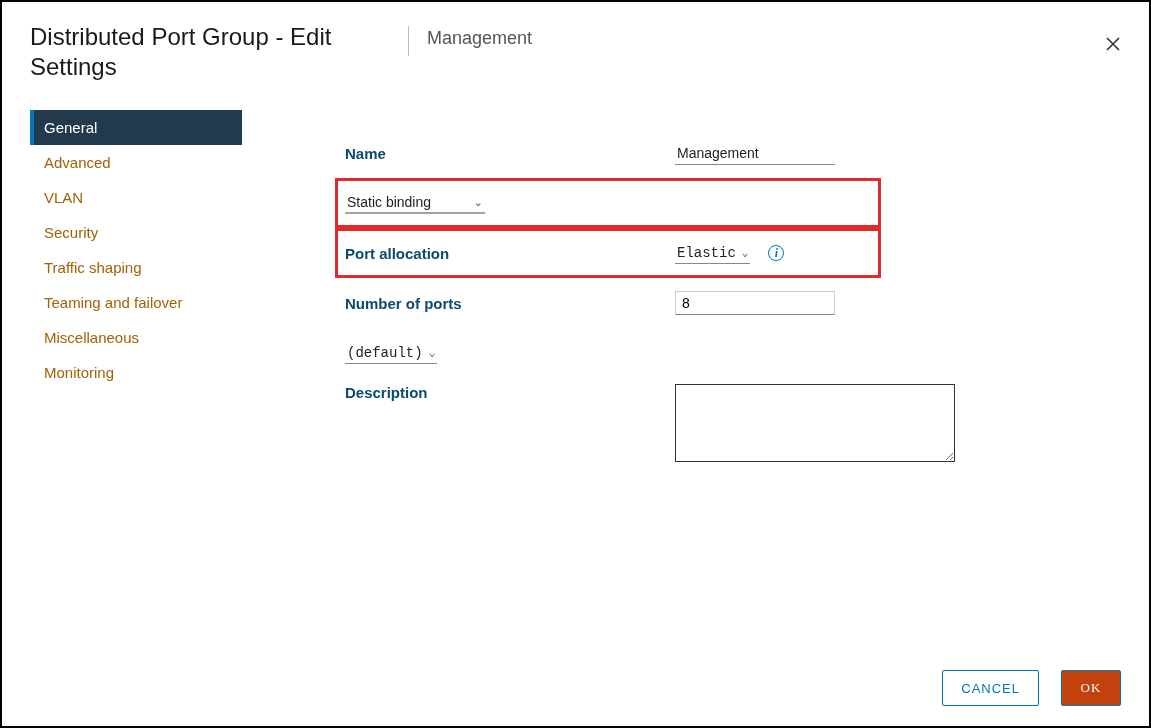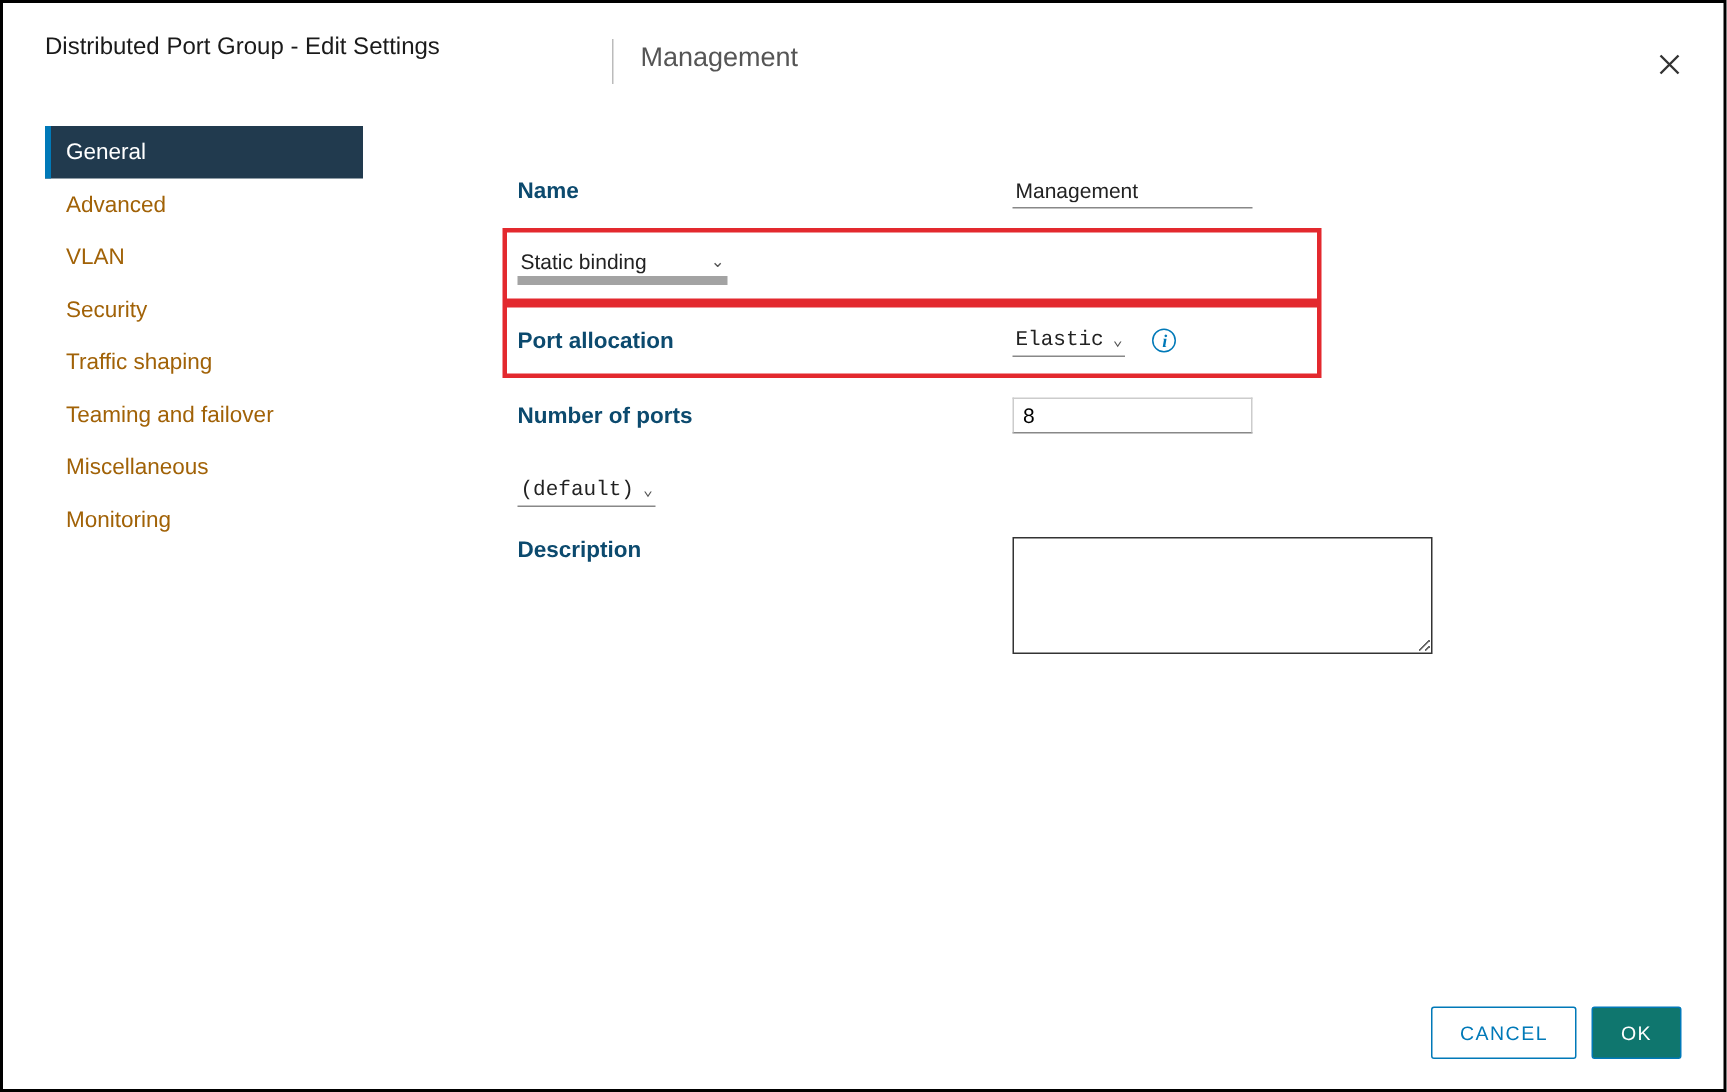--- a/index.html
+++ b/index.html
@@ -5,21 +5,21 @@
   * { box-sizing: border-box; }
   html, body { margin: 0; padding: 0; font-family: Arial, Helvetica, sans-serif; }
   body { width: 1151px; height: 728px; border: 2px solid #000; position: relative; background: #fff; }
 
   .header {
     display: flex;
     align-items: flex-start;
     padding: 20px 28px 8px 28px;
   }
   .title-block {
-    font-size: 16px;
+    font-size: 24px;
     font-weight: 400;
     color: #1a1a1a;
     line-height: 1.25;
     width: 360px;
   }
   .vdiv {
     width: 1px;
     height: 30px;
     background: #bbb;
     margin: 4px 18px 0 18px;
@@ -96,21 +96,21 @@
     border-bottom: 1px solid #888;
     font-size: 14px;
     padding: 3px 2px;
     background: transparent;
     color: #222;
   }
   .name-input { width: 160px; }
   .select-like {
     display: inline-flex;
     align-items: center;
-    border-bottom: 6px solid #a3a3a3;
+    border-bottom: 2px solid #a3a3a3;
     padding: 2px 2px;
     font-size: 14px;
     color: #222;
     cursor: pointer;
     min-width: 140px;
     justify-content: space-between;
   }
   .select-like.plain { border-bottom: 1px solid #888; min-width: auto; font-family: Liberation Mono, monospace; }
   .chev {
     margin-left: 6px;
@@ -149,40 +149,41 @@
     font-size: 14px;
     padding: 4px;
     font-family: inherit;
   }
 
   .footer {
     position: absolute;
     bottom: 20px;
     right: 28px;
     display: flex;
-    gap: 10px;
+    gap: 22px;
   }
   .btn {
     font-size: 13px;
     letter-spacing: 1px;
     padding: 9px 18px;
     cursor: pointer;
     font-weight: 500;
     border-radius: 2px;
   }
   .btn-cancel {
     background: #fff;
     border: 1px solid #0079b8;
     color: #0079b8;
   }
   .btn-ok {
-    background: #0f766e;
+    background: #c2410c;
     color: #fff;
     border: 1px solid #0079b8;
     min-width: 60px;
+    font-family: Liberation Serif, serif;
   }
 </style>
 </head>
 <body>
 
 <div class="header">
   <div class="title-block">Distributed Port Group - Edit Settings</div>
   <div class="vdiv"></div>
   <div class="subtitle">Management</div>
   <div class="close-x">

